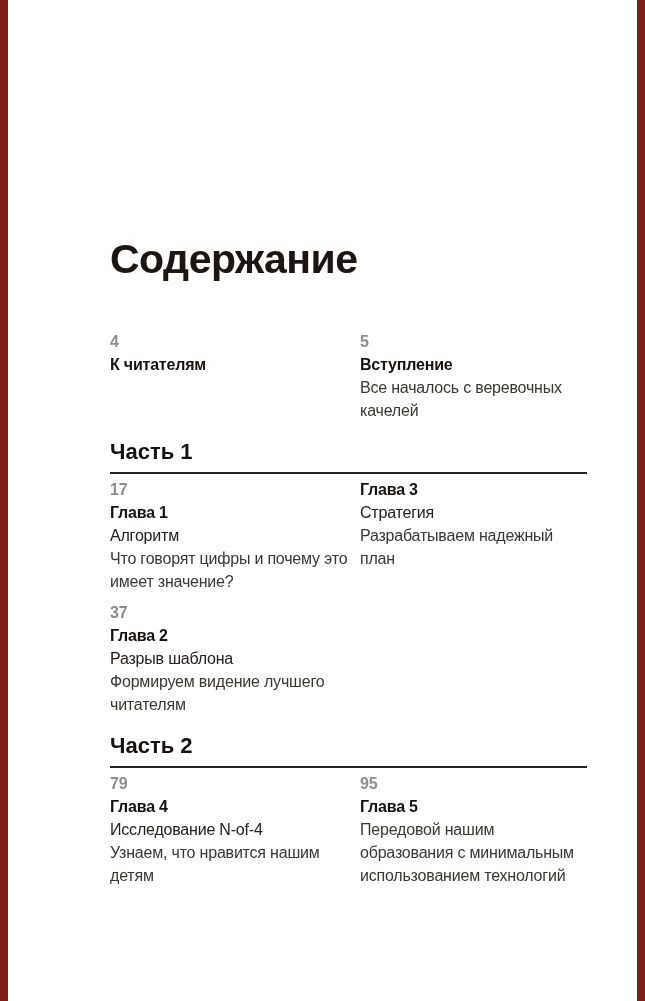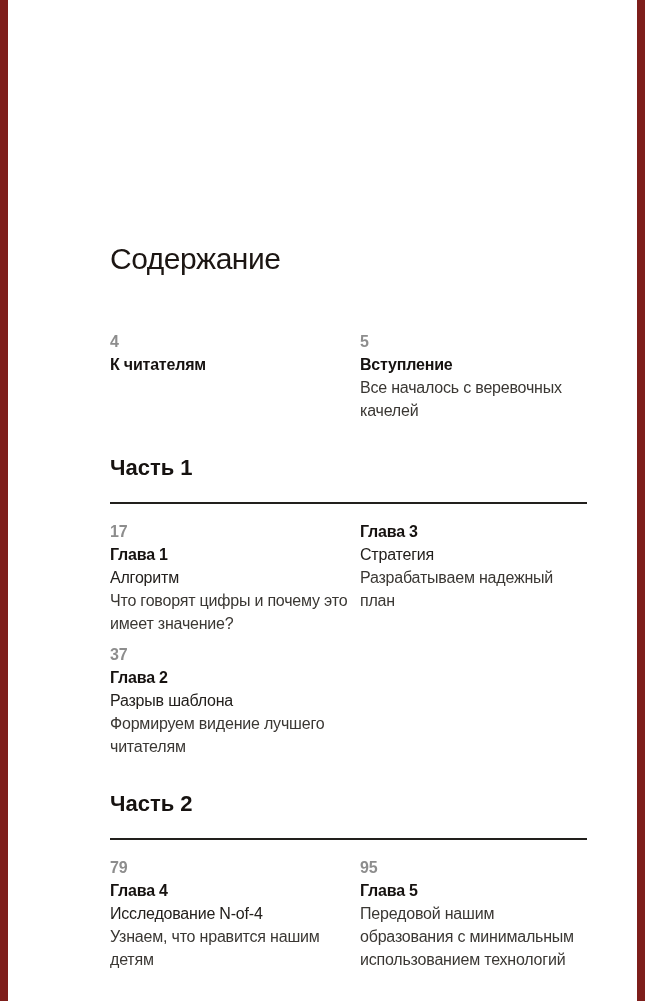--- a/index.html
+++ b/index.html
@@ -26,35 +26,35 @@
     background: var(--edge-color);
   }
   .edge.left  { left: 0; }
   .edge.right { right: 0; }
 
   .content {
     position: absolute; left: 110px; top: 0; width: 477px;
     padding-top: 240px;
   }
   h1.title {
-    font-size: 30px; font-weight: 400; line-height: 38px;
+    font-size: 41px; font-weight: 700; line-height: 38px;
     letter-spacing: -0.5px; color: var(--title-color);
   }
   .row { display: flex; }
   .col-l { width: 250px; flex: 0 0 250px; }
   .col-r { width: 220px; flex: 0 0 220px; }
   .row.intro { margin-top: 52px; }
   h2.part {
-    margin-top: 32px;
+    margin-top: 16px;
     font-size: 22px; font-weight: 700; line-height: 28px;
     color: var(--heading-color);
     border-bottom: 2px solid var(--rule-color);
-    padding-bottom: 20px;
+    padding-bottom: 6px;
   }
-  .row.entries { margin-top: 16px; }
+  .row.entries { margin-top: 4px; }
   .entry { font-size: 16px; line-height: 23px; letter-spacing: -0.2px; }
   .entry + .entry { margin-top: 8px; }
   .entry .num      { font-weight: 600; color: var(--number-color); }
   .entry .chapter  { font-weight: 700; color: var(--chapter-color); }
   .entry .subtitle { font-weight: 500; color: var(--subtitle-color); }
   .entry .desc     { font-weight: 400; color: var(--desc-color); }
 </style>
 </head>
 <body>
 

